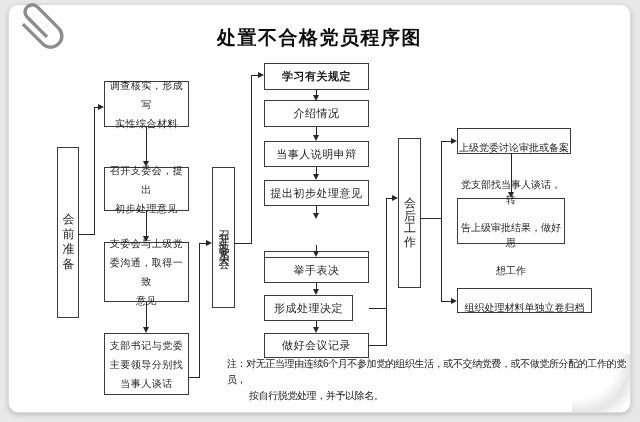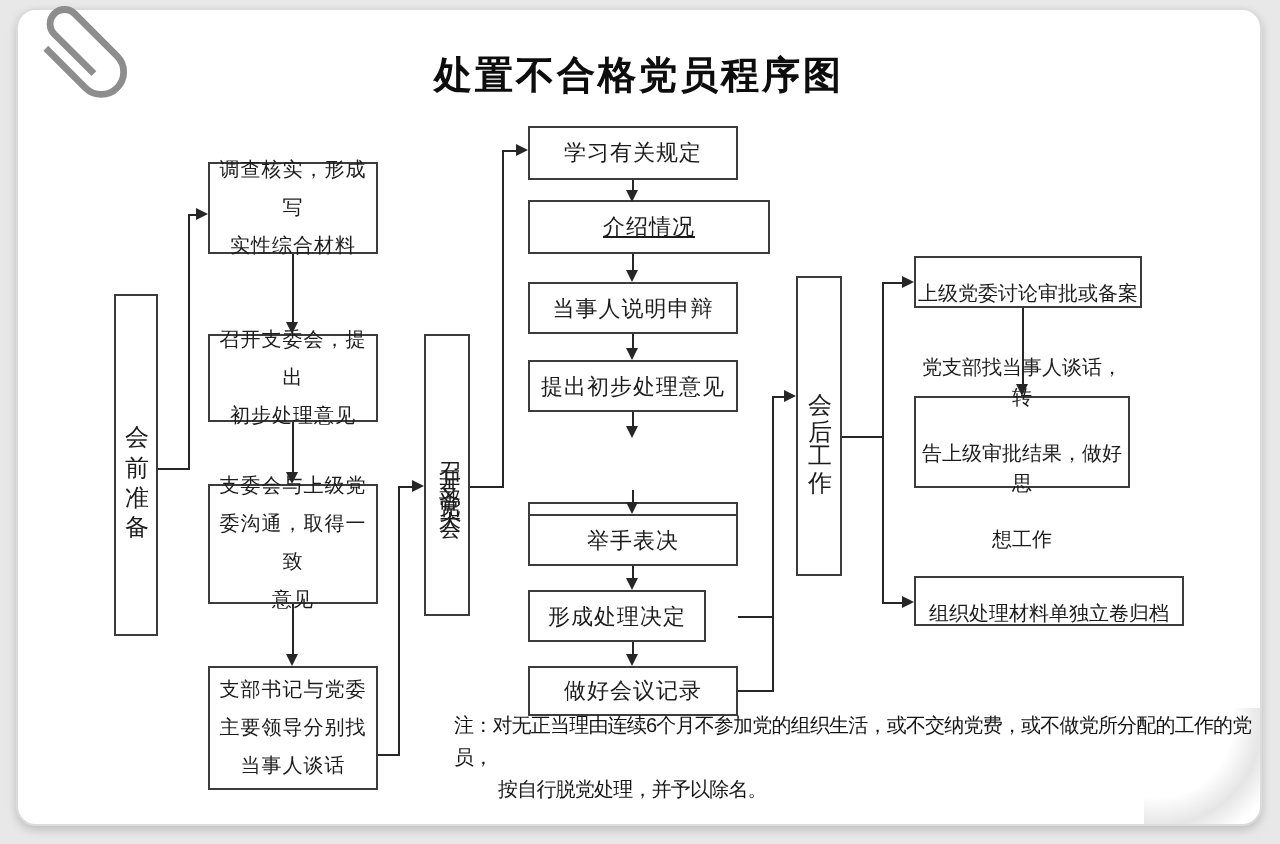--- a/index.html
+++ b/index.html
@@ -73,22 +73,22 @@
     <div class="ln">支委会与上级党</div>
     <div class="ln">委沟通，取得一致</div>
     <div class="ln">意见</div>
   </div>
   <div class="node" style="left:95px; top:328px; width:85px; height:62px;">
     <div class="ln">支部书记与党委</div>
     <div class="ln">主要领导分别找</div>
     <div class="ln">当事人谈话</div>
   </div>
 
-  <div class="node cnode" style="left:255px; top:58px;  width:105px; height:27px;">学习有关规定</div>
-  <div class="node cnode" style="left:255px; top:95px;  width:121px; height:27px;text-decoration:underline;">介绍情况</div>
+  <div class="node cnode" style="left:255px; top:58px;  width:105px; height:27px;font-weight:bold;">学习有关规定</div>
+  <div class="node cnode" style="left:255px; top:95px;  width:105px; height:27px;">介绍情况</div>
   <div class="node cnode" style="left:255px; top:136px; width:105px; height:26px;">当事人说明申辩</div>
   <div class="node cnode" style="left:255px; top:175px; width:105px; height:26px;">提出初步处理意见</div>
   <div class="node cnode" style="left:255px; top:214px; width:105px; height:26px;margin-top:32px;">开展讨论</div>
   <div class="node cnode" style="left:255px; top:252px; width:105px; height:26px;">举手表决</div>
   <div class="node cnode" style="left:255px; top:290px; width:89px; height:26px;">形成处理决定</div>
   <div class="node cnode" style="left:255px; top:328px; width:105px; height:25px;">做好会议记录</div>
 
   <div class="node rnode" style="left:448px; top:123px; width:114px; height:26px;">
     <div class="ln">上级党委讨论审批或备案</div>
   </div>

